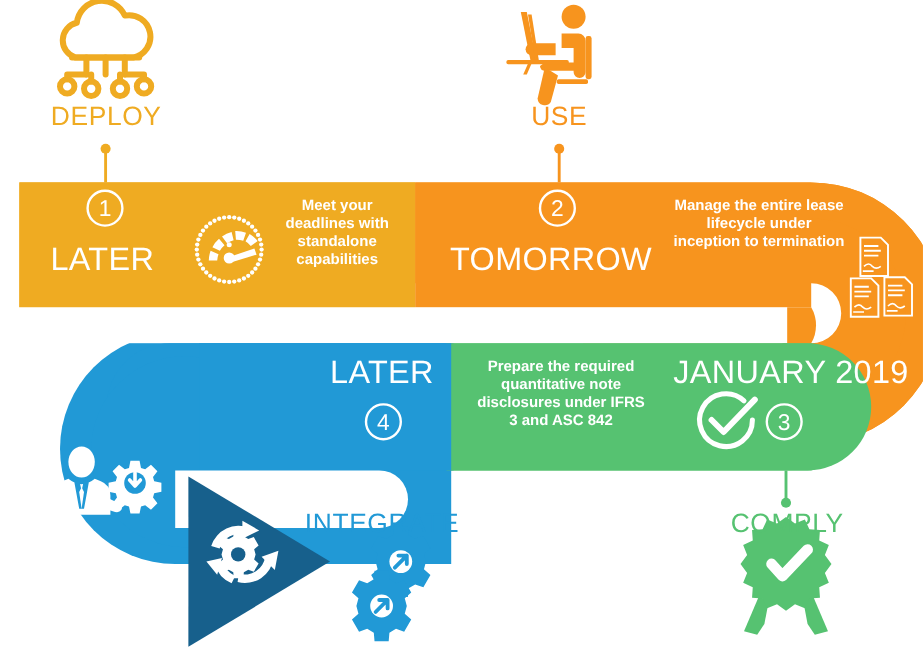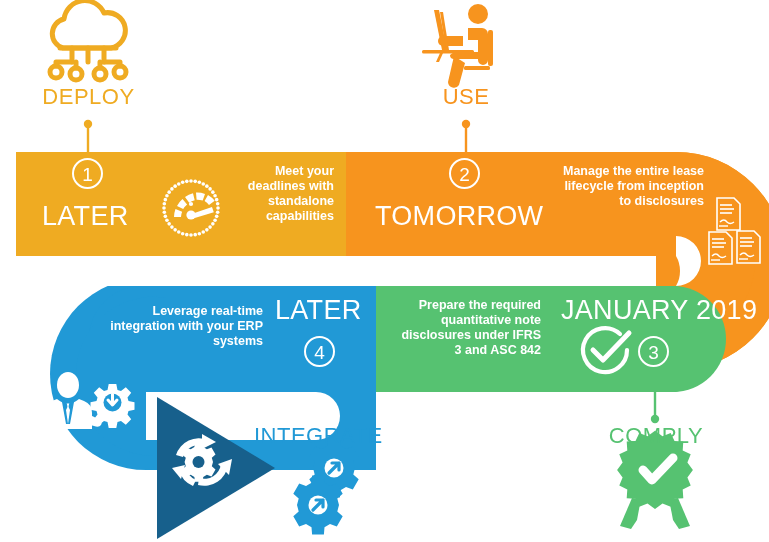--- a/index.html
+++ b/index.html
@@ -37,21 +37,21 @@
     font-size:27px;
     font-weight:400;
     letter-spacing:0.3px;
     white-space:nowrap;
   }
   .blurb{
     color:#ffffff;
     font-size:12.5px;
     font-weight:bold;
     line-height:15px;
-    text-align:right;
+    text-align:center;
   }
   .num-badge{
     width:31px;height:31px;
     border:2px solid #ffffff;
     border-radius:50%;
     color:#ffffff;
     font-size:19px;
     line-height:29px;
     text-align:center;
     box-sizing:border-box;
@@ -303,23 +303,22 @@
   <div class="abs callout-label callout-use">USE</div>
   <div class="abs callout-label callout-integrate">INTEGRATE</div>
   <div class="abs callout-label callout-comply">COMPLY</div>
 
   <div class="abs num-badge n1">1</div>
   <div class="abs big-word w-today">LATER</div>
   <div class="abs blurb blurb-1">Meet your deadlines with standalone capabilities</div>
 
   <div class="abs num-badge n2">2</div>
   <div class="abs big-word w-tomorrow">TOMORROW</div>
-  <div class="abs blurb blurb-2">Manage the entire lease lifecycle from inception to disclosures</div>
+  <div class="abs blurb blurb-2">Manage the entire lease lifecycle under inception to termination</div>
 
   <div class="abs big-word w-later">LATER</div>
   <div class="abs num-badge n4">4</div>
-  <div class="abs blurb blurb-4">Leverage real-time integration with your ERP systems</div>
 
   <div class="abs big-word w-january">JANUARY 2019</div>
   <div class="abs num-badge n3">3</div>
   <div class="abs blurb blurb-3">Prepare the required quantitative note disclosures under IFRS 3 and ASC 842</div>
 
 </div>
 
 </body></html>

